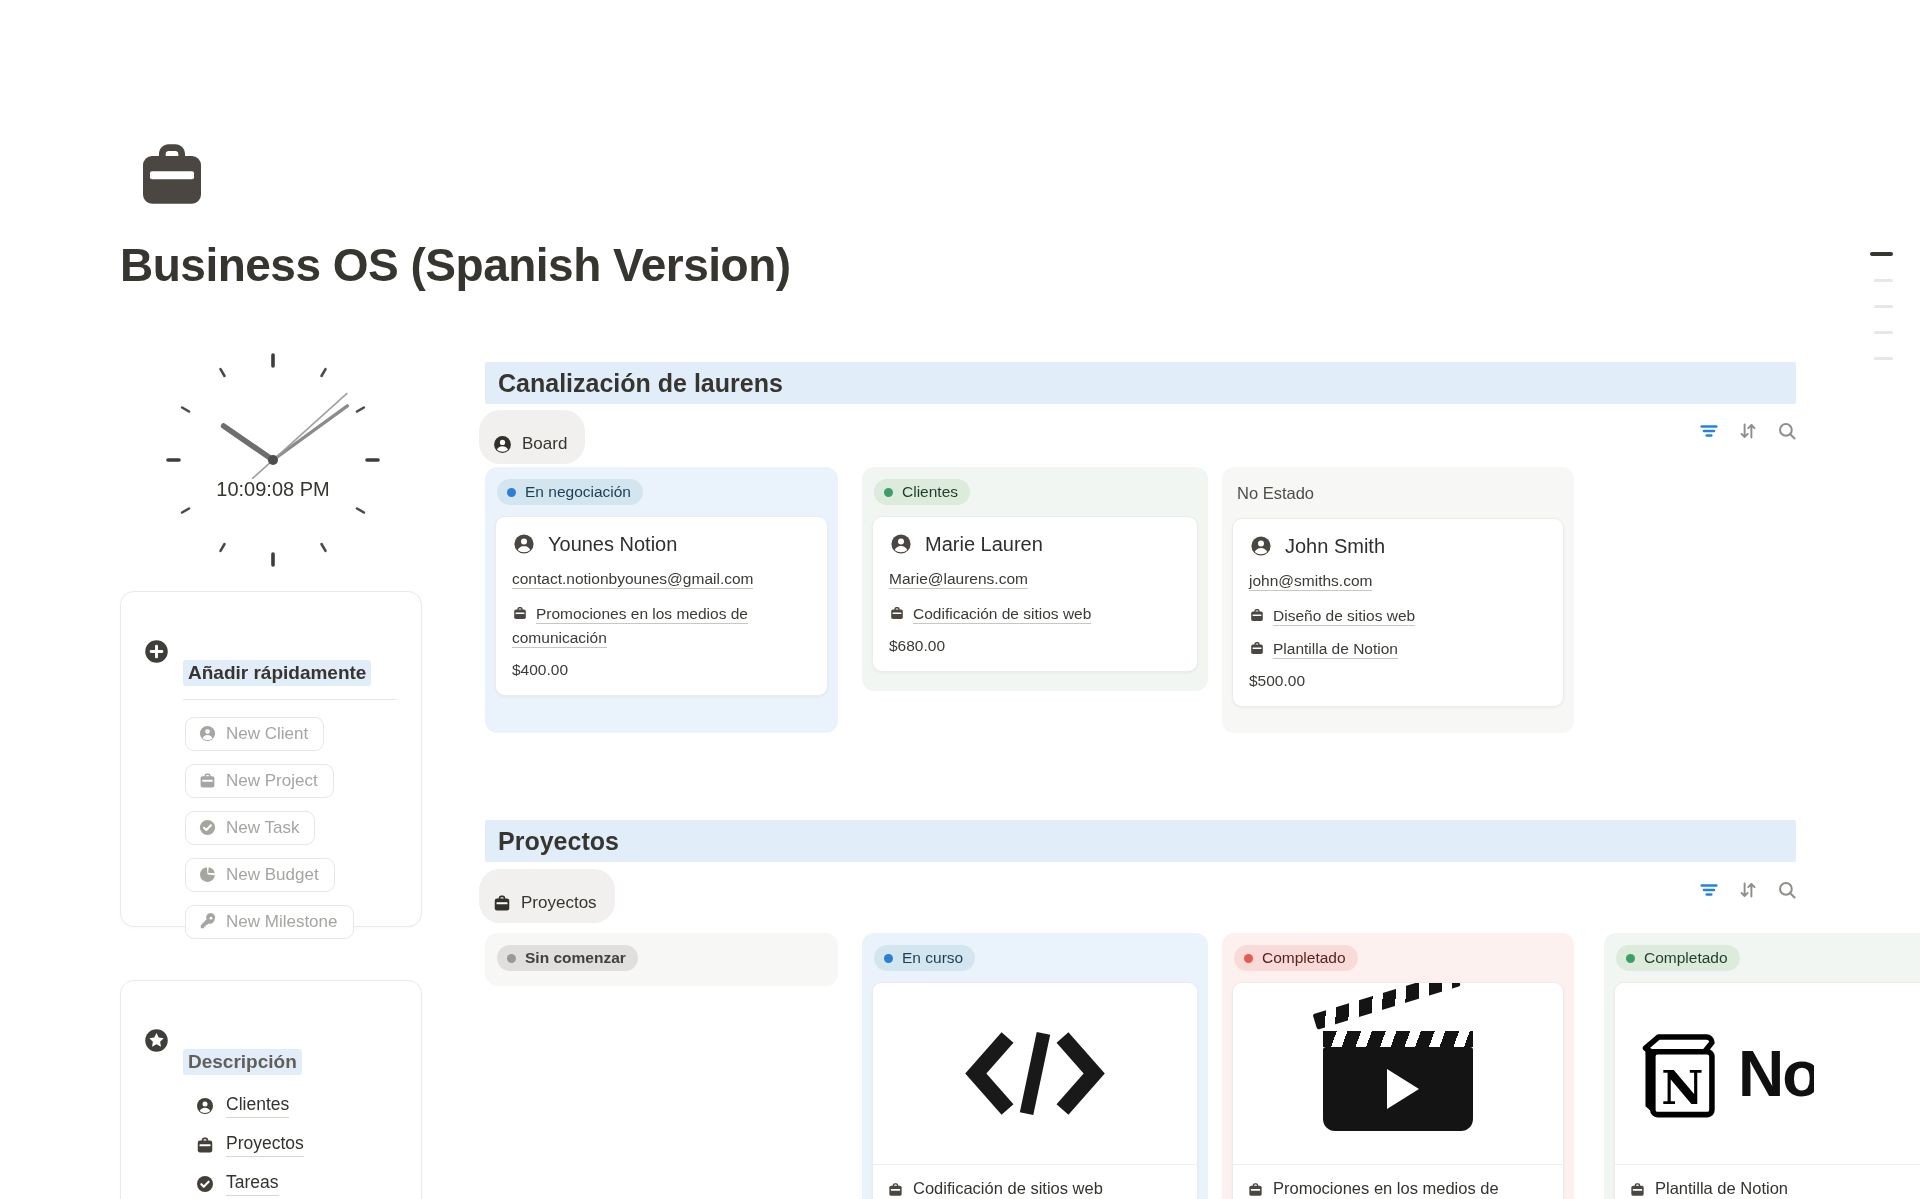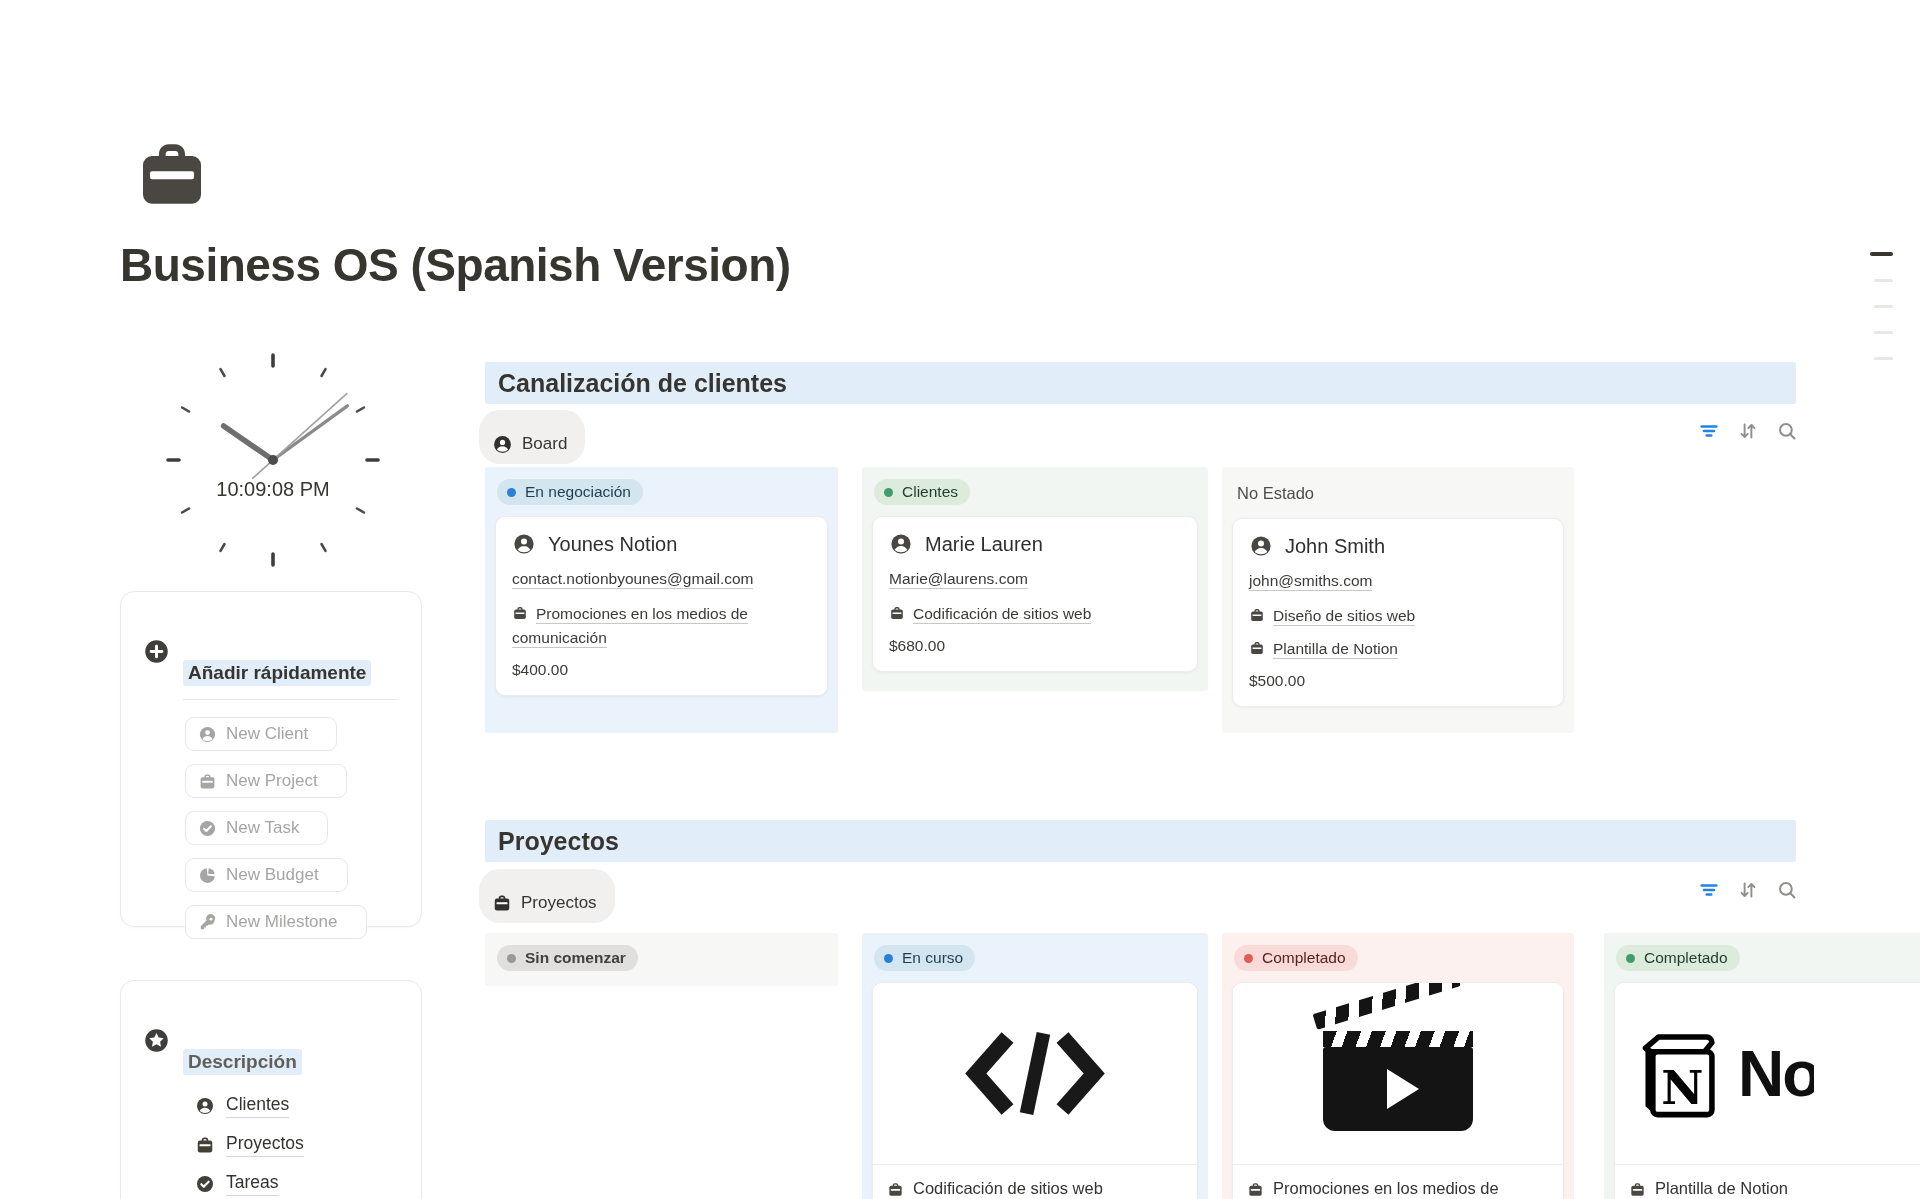--- a/index.html
+++ b/index.html
@@ -27,42 +27,42 @@
   
   .panel{position:absolute;background:#fff;border:1px solid #ebeae7;border-radius:14px;
          box-shadow:0 1px 3px rgba(15,15,15,.03);}
   .qa{left:120px;top:591px;width:300px;height:334px;}
   .panel-head{display:flex;align-items:center;gap:13px;padding:24px 20px 0 22px;}
   .hl{background:#e1edf8;padding:2px 5px;border-radius:3px;font-size:19px;font-weight:700;
       color:#37352f;white-space:nowrap;margin-top:44px;}
   .hl-soft{color:#615f5a;}
   .qa-divider{height:1px;background:#e8e6e3;margin:13px 24px 17px 62px;}
   .qa-list{display:flex;flex-direction:column;align-items:flex-start;gap:13px;padding-left:64px;}
-  .qa-btn{display:inline-flex;align-items:center;gap:9px;border:1px solid #e8e7e4;border-radius:9px;
-          padding:6px 28px 6px 12px;color:#a6a5a2;font-size:17px;background:#fff;cursor:pointer;
+  .qa-btn{display:inline-flex;align-items:flex-start;gap:9px;border:1px solid #e8e7e4;border-radius:9px;
+          padding:6px 15px 6px 12px;color:#a6a5a2;font-size:17px;background:#fff;cursor:pointer;
           font-family:inherit;}
   .qa-btn svg{flex:none;}
 
   .desc{left:120px;top:980px;width:300px;height:260px;}
   .desc-list{padding:19px 0 0 74px;display:flex;flex-direction:column;gap:15px;align-items:flex-start;}
   .desc-link{display:inline-flex;align-items:center;gap:11px;font-size:17.5px;color:#34332f;cursor:pointer;}
   .desc-link .lbl{border-bottom:1.5px solid #d8d6d2;padding-bottom:2px;white-space:nowrap;}
 
   
   .sec-header{position:absolute;width:1311px;height:42px;background:#e1edf8;display:flex;
               align-items:center;padding-left:13px;box-sizing:border-box;border-radius:2px;}
   .sec-header h2{margin:0;font-size:25px;font-weight:700;color:#37352f;}
   .view-tab{position:absolute;display:inline-flex;align-items:center;gap:9px;height:40px;
             padding:14px 18px 0 13px;background:#f1f0ee;border-radius:21px;font-size:17px;
             color:#37352f;cursor:pointer;}
   .toolbar{position:absolute;display:flex;align-items:center;gap:17px;}
   .tool-btn{width:22px;height:22px;cursor:pointer;}
 
   
-  .kcol{position:absolute;border-radius:3px;padding:11px 10px;box-sizing:border-box;}
+  .kcol{position:absolute;border-radius:12px;padding:11px 10px;box-sizing:border-box;}
   .kcol-blue{background:#eaf3fb;}
   .kcol-green{background:#f2f6f2;}
   .kcol-gray{background:#f7f7f5;}
   .kcol-red{background:#fdf1f0;}
   .kbadge{display:inline-flex;align-items:center;gap:9px;padding:4px 12px 4px 10px;
           border-radius:15px;font-size:15.5px;margin:1px 0 11px 2px;}
   .kdot{width:9px;height:9px;border-radius:50%;flex:none;}
   .b-blue{background:#d3e5ef;color:#1d3d52;}  .b-blue .kdot{background:#2b7fd4;}
   .b-green{background:#dcebdc;color:#1f3d2b;} .b-green .kdot{background:#3e9e68;}
   .b-gray{background:#e0dfdd;color:#40403e;font-weight:bold;}  .b-gray .kdot{background:#9a9996;}
@@ -238,21 +238,21 @@
           <rect x="2.4" y="6.2" width="19.2" height="11.6" rx="1.6" fill="#434039"></rect>
           <rect x="4.6" y="8.3" width="14.8" height="7.4" fill="none" stroke="#fff" stroke-width="1.2"></rect>
           <circle cx="12" cy="12" r="2.6" fill="#fff"></circle>
         </svg>
         <span class="lbl">Seguimiento fina…</span>
       </span>
     </div>
   </section>
 
   <div class="sec-header" style="left:485px;top:362px;">
-    <h2>Canalización de clientes</h2>
+    <h2>Canalización de laurens</h2>
   </div>
 
   <div class="view-tab" style="left:479px;top:410px;">
     <svg viewBox="0 0 24 24" width="21" height="21" fill="#32302c">
       <circle cx="12" cy="12" r="9.6"></circle>
         <circle cx="12" cy="9.6" r="3" fill="#fff"></circle>
       <path d="M12 14c-3 0-5.5 1.7-6.3 4a9.6 9.6 0 0 0 12.6 0c-.8-2.3-3.3-4-6.3-4z" fill="#fff"></path>
     </svg>
     <span>Board</span>
   </div>

